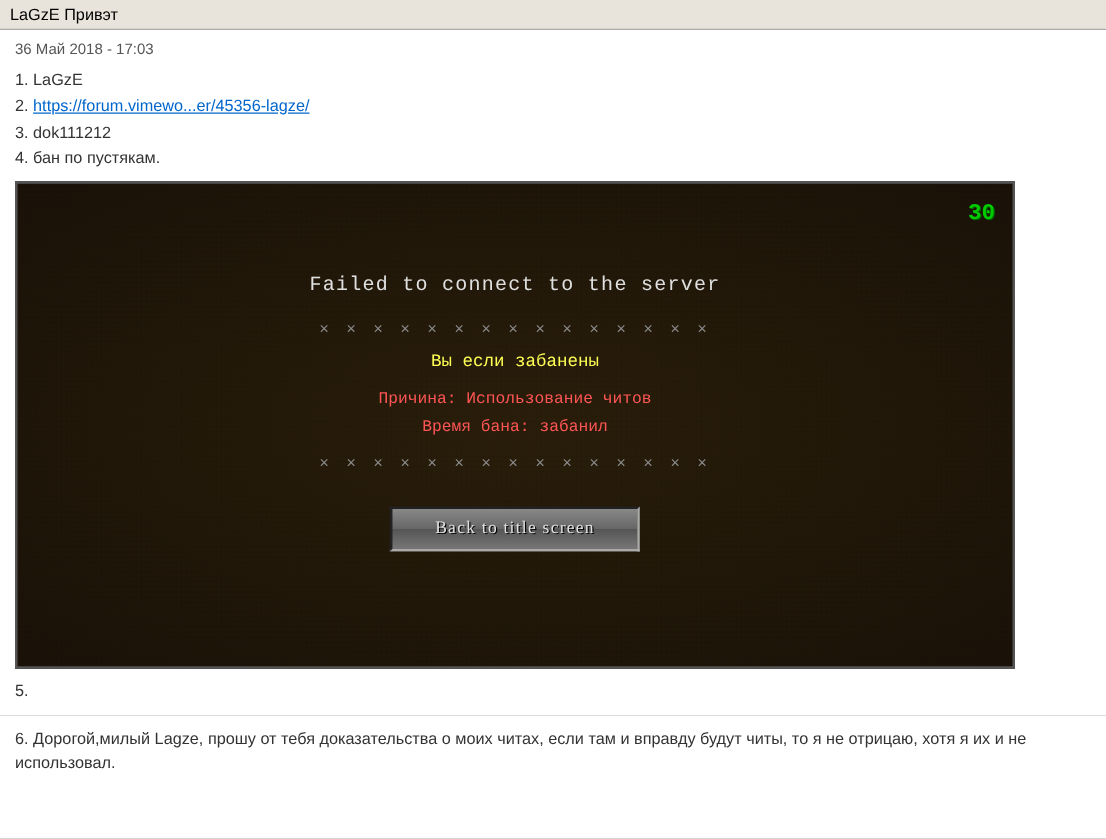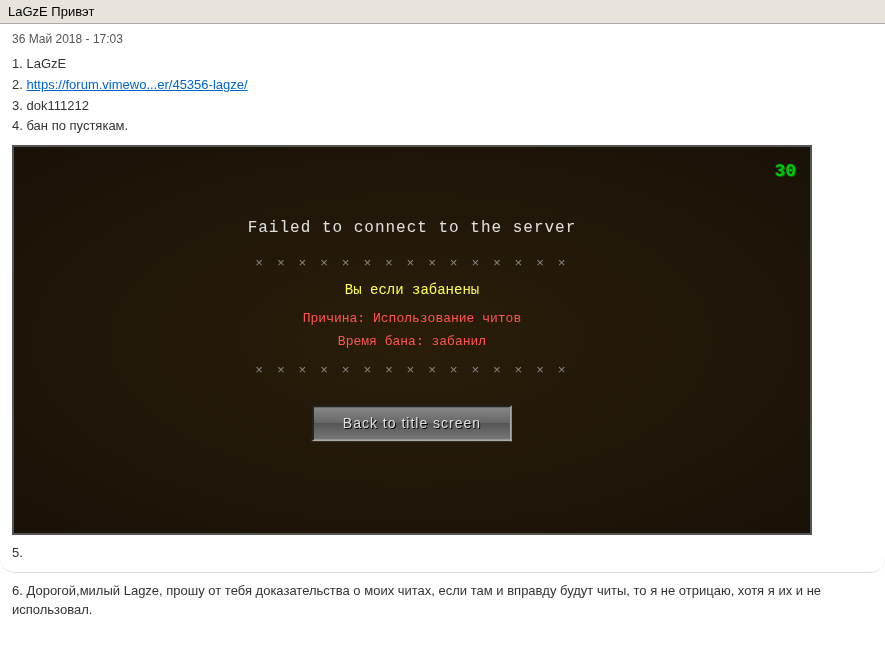--- a/index.html
+++ b/index.html
@@ -25,21 +25,20 @@
     .header-title {
       font-size: 13px;
       color: #000000;
       font-weight: normal;
     }
 
     .post-container {
       background: #fff;
       padding: 8px 12px;
       border-bottom: 1px solid #ddd;
-      border-radius: 15px;
     }
 
     .post-date {
       font-size: 12px;
       color: #555;
       margin-bottom: 8px;
     }
 
     .post-content {
       font-size: 13px;
@@ -158,21 +157,21 @@
     }
 
     .mc-button {
       display: inline-block;
       margin-top: 20px;
       background: linear-gradient(to bottom, #888 0%, #666 50%, #555 51%, #777 100%);
       border: 2px solid #222;
       border-right-color: #aaa;
       border-bottom-color: #aaa;
       color: #e0e0e0;
-      font-family: Liberation Sans, sans-serif;
+      font-family: Liberation Serif, serif;
       font-size: 14px;
       padding: 8px 16px;
       cursor: pointer;
       letter-spacing: 1px;
       text-shadow: 1px 1px 0 #000;
       min-width: 200px;
     }
 
     .post-item-6 {
       background: #fff;

